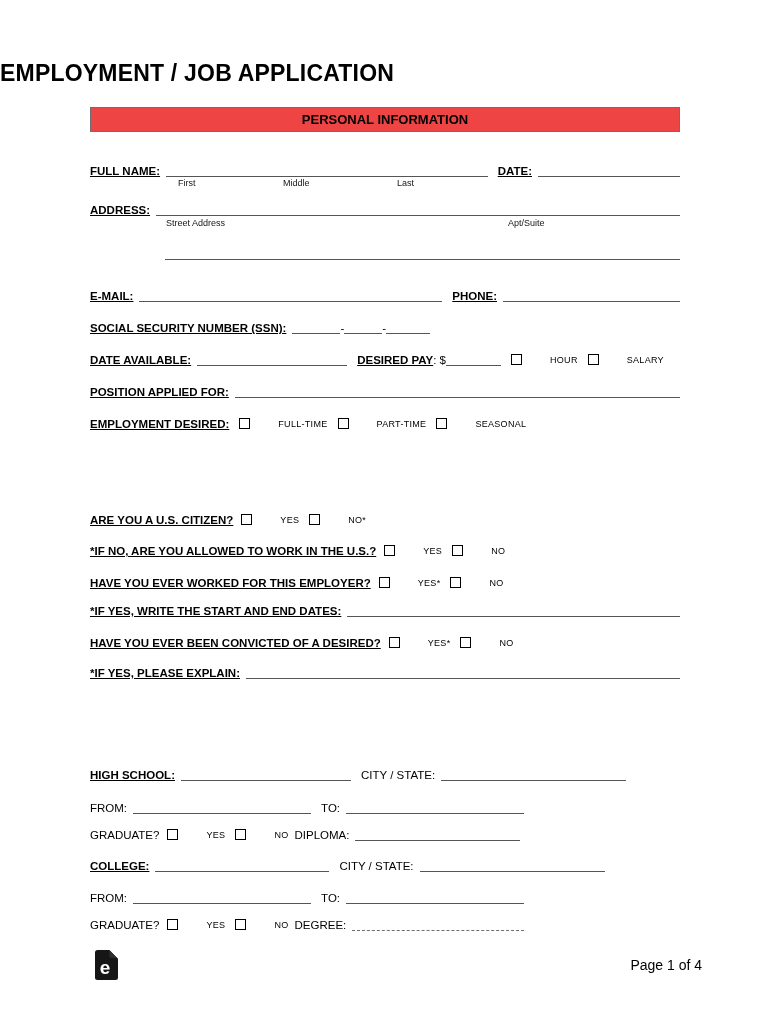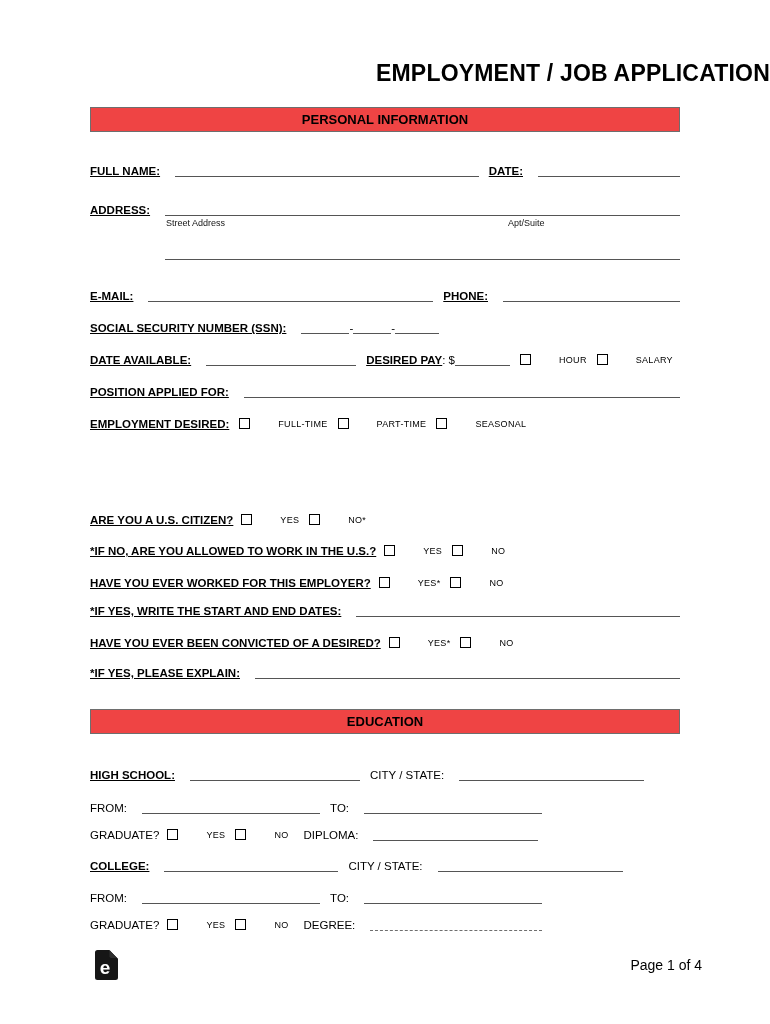--- a/index.html
+++ b/index.html
@@ -1,40 +1,40 @@
 <!DOCTYPE html>
 <html><head>
 <meta charset="utf-8">
 <style>
   html,body { margin:0; padding:0; background:#ffffff; }
   .page {
     position:relative; width:770px; height:1024px; background:#ffffff;
     font-family:"Liberation Sans", sans-serif; color:#000; overflow:hidden;
   }
   .title {
-    position:absolute; left:0; right:0; text-align:right;
+    position:absolute; left:0; right:0; text-align:left;
     font-size:23px; font-weight:bold; letter-spacing:0.2px;
   }
   .bar {
     position:absolute; left:90px; right:90px; height:23px;
     background:#ef4444; border:1.4px solid #6e6e6e;
     display:flex; align-items:center; justify-content:center;
     font-size:13px; font-weight:bold;
   }
   .row {
     position:absolute; left:90px; right:90px;
     display:flex; align-items:flex-end;
     height:16px; font-size:11.5px; white-space:nowrap;
   }
   .sub { height:11px; font-size:9px; color:#151515; }
   .pos { position:absolute; bottom:0; }
   .b { font-weight:bold;text-decoration:underline; }
   .fl { border-bottom:1.2px solid #555555; height:13px; display:inline-block; }
   .fl.dashed { border-bottom:1.2px dashed #6e6e6e; }
-  .grow { flex:1 1 auto; } .ml6{margin-left:15px} .ml10{margin-left:10px}
+  .grow { flex:1 1 auto; } .ml6{margin-left:6px} .ml10{margin-left:10px}
   .opt { display:flex; align-items:center; margin-left:10px; padding-bottom:1px; }
   .cb {
     width:9px; height:9px; border:1.2px solid #000; display:inline-block;
     margin-right:4px; background:#fff; flex:0 0 auto;
   }
   .ol { font-size:9px; letter-spacing:0.3px; font-weight:normal;padding-left:24px; }
   .reg { font-weight:normal; }
   .footer-page { position:absolute; right:68px; font-size:14px; }
   .logo { position:absolute; left:95px; }
 </style>
@@ -48,20 +48,25 @@
   <div class="bar" style="top:107px">
     <span>PERSONAL INFORMATION</span>
   </div>
 
   <div class="row" style="top:161px">
     <span class="b">FULL NAME:</span>
     <span class="fl grow ml6"></span>
     <span class="b ml10">DATE:</span>
     <span class="fl ml6" style="width:142px"></span>
   </div>
+  <div class="row sub" style="top:177px">
+    <span class="pos" style="left:88px">First</span>
+    <span class="pos" style="left:193px">Middle</span>
+    <span class="pos" style="left:307px">Last</span>
+  </div>
 
   <div class="row" style="top:200px">
     <span class="b">ADDRESS:</span>
     <span class="fl grow ml6"></span>
   </div>
   <div class="row sub" style="top:217px">
     <span class="pos" style="left:76px">Street Address</span>
     <span class="pos" style="left:418px">Apt/Suite</span>
   </div>
   <div class="row" style="top:244px">
@@ -173,23 +178,20 @@
       <span class="cb"></span>
       <span class="ol">NO</span>
     </span>
   </div>
 
   <div class="row" style="top:663px">
     <span class="b">*IF YES, PLEASE EXPLAIN:</span>
     <span class="fl grow ml6"></span>
   </div>
 
-  <div class="bar" style="top:709px">
-    <span>EDUCATION</span>
-  </div>
 
   <div class="row" style="top:765px">
     <span class="b">HIGH SCHOOL:</span>
     <span class="fl ml6" style="width:170px"></span>
     <span class="reg ml10">CITY / STATE:</span>
     <span class="fl ml6" style="width:185px"></span>
   </div>
   <div class="row" style="top:798px">
     <span class="reg">FROM:</span>
     <span class="fl ml6" style="width:178px"></span>

